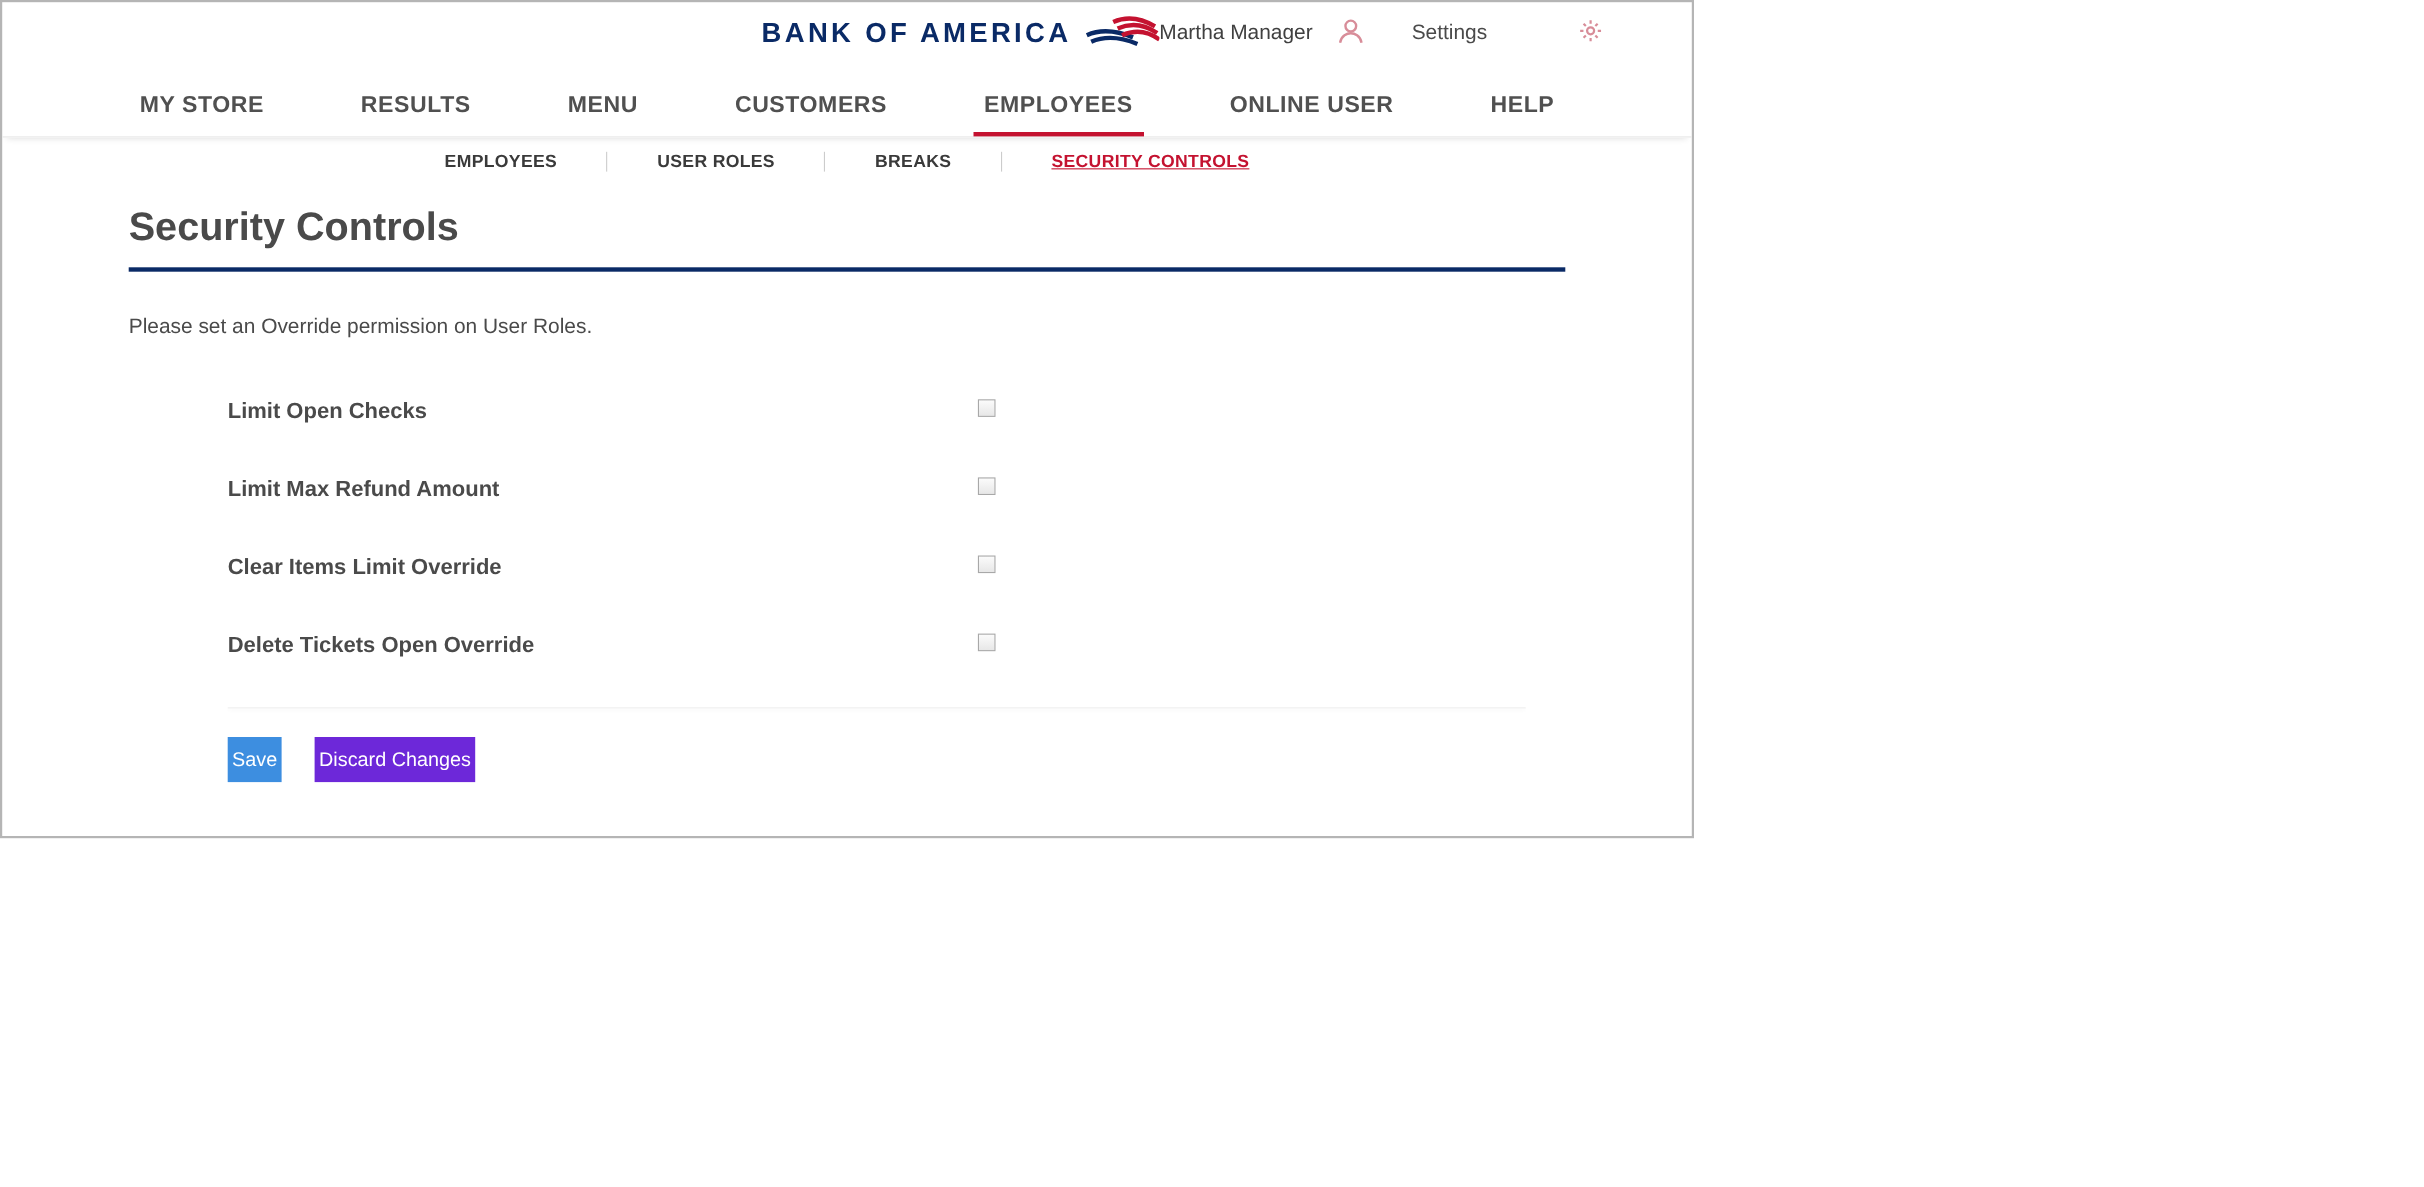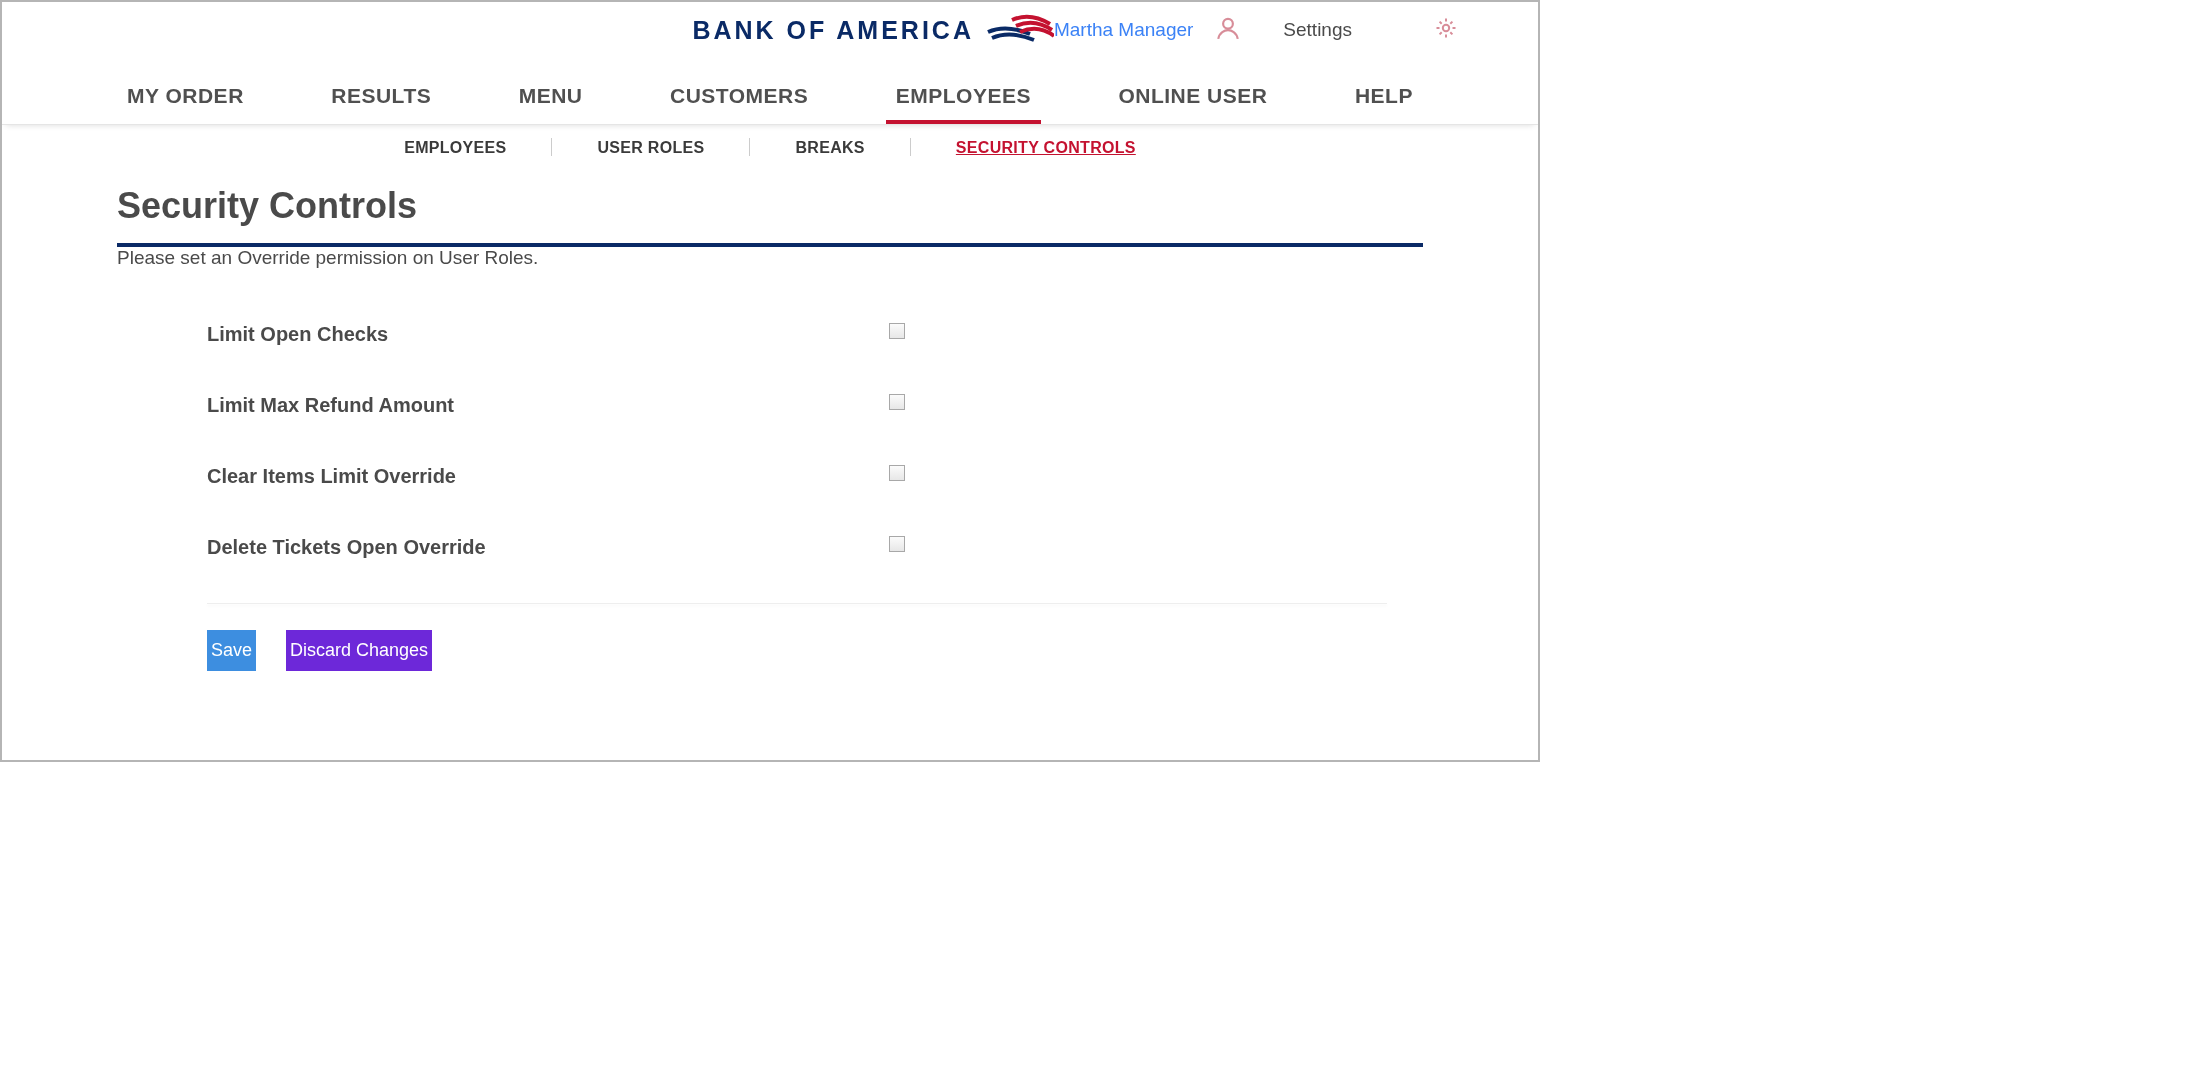--- a/index.html
+++ b/index.html
@@ -36,21 +36,21 @@
       width: 68px;
       height: 32px;
     }
     .header-right {
       display: flex;
       align-items: center;
       gap: 22px;
     }
     .user-name {
       font-size: 19px;
-      color: #3b82f6;
+      color: #404040;
     }
     .user-icon svg { width: 26px; height: 26px; }
     .settings-text {
       font-size: 19px;
       color: #4a4a4a;
       margin-left: 20px;
     }
     .gear-icon svg { width: 24px; height: 24px; margin-left: 60px; }
 
     .main-nav {
@@ -108,21 +108,21 @@
     .title-underline {
       height: 4px;
       background: #0a2a66;
       margin: 0 115px 0 115px;
     }
     .intro-text, .required-text {
       font-size: 19px;
       color: #4a4a4a;
       padding-left: 115px;
     }
-    .intro-text { }
+    .intro-text { margin-top: 40px; }
     .required-text { margin-top: 32px; }
 
     .form-area {
       margin: 40px 0 0 205px;
       width: 1180px;
     }
     .form-row {
       display: flex;
       align-items: flex-start;
       padding: 14px 0 34px 0;
@@ -196,21 +196,21 @@
       <span class="gear-icon">
         <svg viewBox="0 0 24 24" fill="none" stroke="#d88d99" stroke-width="2">
           <circle cx="12" cy="12" r="3.2"></circle>
           <path d="M12 2.5v3M12 18.5v3M21.5 12h-3M5.5 12h-3M18.4 5.6l-2.1 2.1M7.7 16.3l-2.1 2.1M18.4 18.4l-2.1-2.1M7.7 7.7L5.6 5.6"></path>
         </svg>
       </span>
     </div>
   </div>
 
   <div class="main-nav" id="main-nav">
-      <div class="main-nav-item">MY ORDER</div>
+      <div class="main-nav-item">MY STORE</div>
       <div class="main-nav-item">RESULTS</div>
       <div class="main-nav-item">MENU</div>
       <div class="main-nav-item">CUSTOMERS</div>
       <div class="main-nav-item active">EMPLOYEES</div>
       <div class="main-nav-item">ONLINE USER</div>
       <div class="main-nav-item">HELP</div>
     </div>
 
   <div class="sub-nav" id="sub-nav">
       <div class="sub-nav-item">EMPLOYEES</div>

